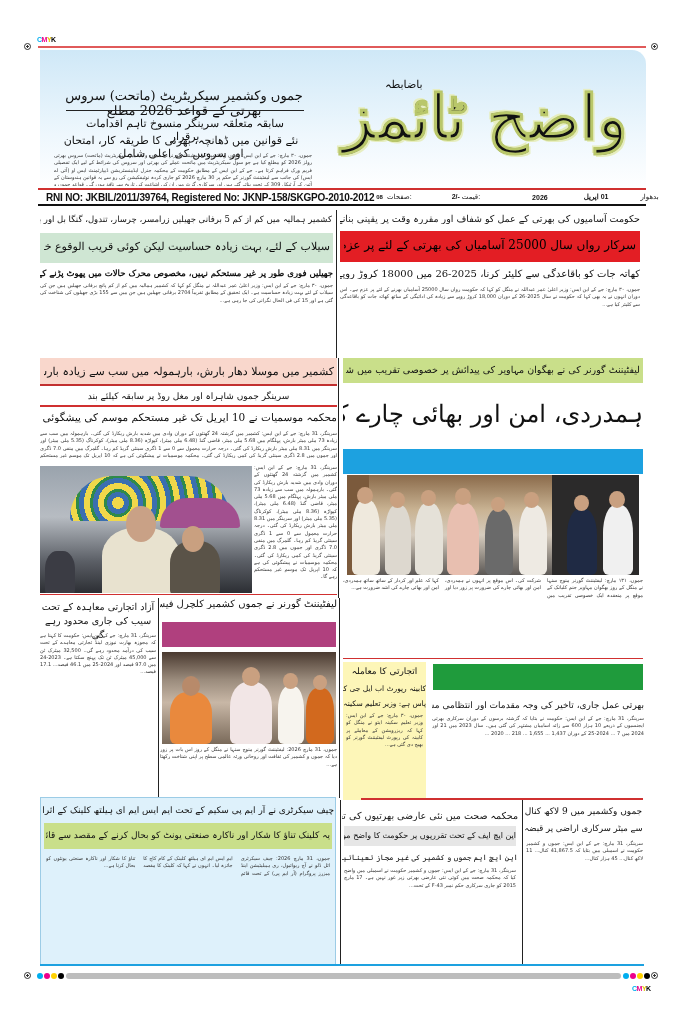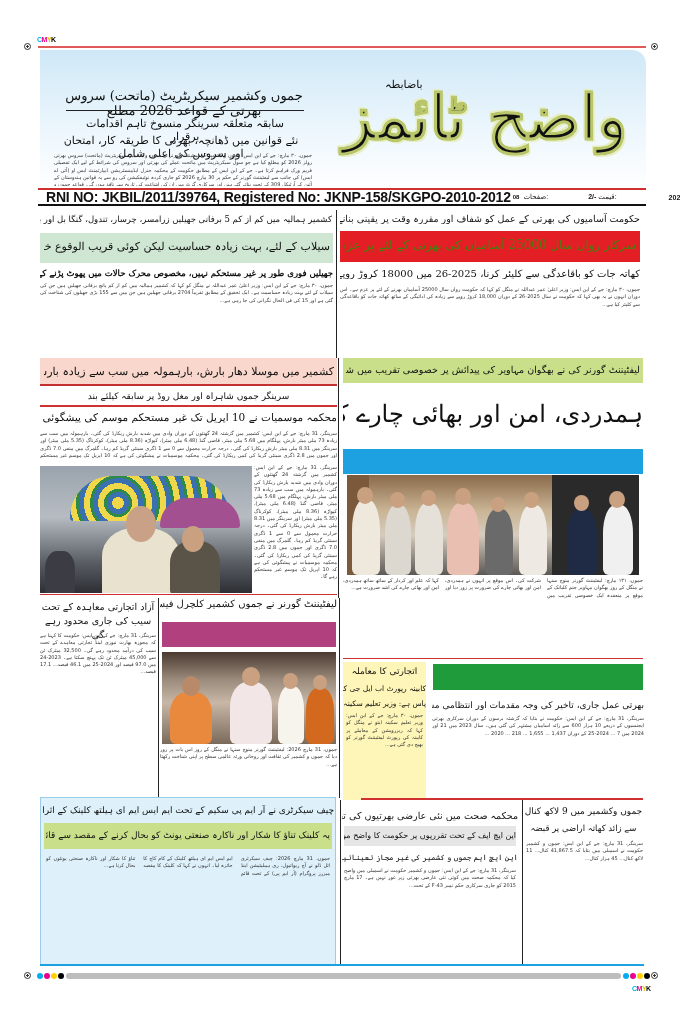--- a/index.html
+++ b/index.html
@@ -13,21 +13,21 @@
   .mast-rule { left: 38px; top: 188px; width: 608px; height: 2px; background: #d03030; }
   .lead-title { left: 64px; top: 88px; width: 240px; font-size: 13px; font-family: "DejaVu Serif", serif; text-align: center; direction: rtl; }
   .lead-line { left: 66px; top: 110px; width: 238px; height: 1px; background: #222; }
   .lead-sub1 { left: 80px; top: 117px; width: 210px; font-size: 11px; text-align: center; direction: rtl; font-family: "DejaVu Serif", serif; }
   .lead-sub2 { left: 56px; top: 134px; width: 250px; font-size: 11px; text-align: center; direction: rtl; font-family: "DejaVu Serif", serif; }
   .body-text { font-size: 5px; line-height: 7.3px; color: #333; direction: rtl; text-align: justify; overflow: hidden; font-family: "DejaVu Sans", sans-serif; }
   .logo { left: 340px; top: 52px; width: 290px; height: 130px; display: flex; align-items: center; justify-content: center; }
   .logo-text { font-family: "DejaVu Serif", serif; font-size: 62px; font-weight: bold; color: #111; direction: rtl; -webkit-text-stroke: 1px #b9c76a; text-shadow: 0 0 0 #fff, 2px 2px 0 #e7eec0, -2px -2px 0 #e7eec0; letter-spacing: -2px; }
   .logo-city { left: 385px; top: 78px; font-size: 11px; font-family: "DejaVu Serif", serif; direction: rtl; }
   .infobar { left: 38px; top: 190px; width: 608px; height: 16px; border-bottom: 2px solid #111; display: flex; align-items: center; font-size: 7.5px; font-family: "Liberation Sans", sans-serif; }
-  .infobar .rni { font-weight: bold; font-size: 14px; white-space: nowrap; letter-spacing: -0.2px; }
+  .infobar .rni { font-weight: bold; font-size: 10px; white-space: nowrap; letter-spacing: -0.2px; }
   .infobar .meta { font-size: 7px; font-weight: bold; white-space: nowrap; }
   .hl { font-family: "DejaVu Serif", serif; direction: rtl; text-align: center; white-space: nowrap; overflow: hidden; }
   .vline { width: 1px; background: #222; }
   .redrule { height: 2px; background: #d03030; }
   .photo { overflow: hidden; }
   .rain-photo { background: linear-gradient(180deg, #9aa3ad 0%, #b7bcc2 40%, #5b5f66 75%, #2c2e33 100%); }
   .event-photo { background: linear-gradient(180deg, #8a6a4a 0%, #c9b393 35%, #d6ccbe 60%, #5c5855 100%); }
   .fest-photo { background: linear-gradient(180deg, #4a3a30 0%, #9a8b7c 30%, #c8b7a6 55%, #7a6a5a 100%); }
   .person { position: absolute; border-radius: 40% 40% 6px 6px; }
   .head { position: absolute; border-radius: 50%; background: #c9a080; }
@@ -71,21 +71,21 @@
 <div class="abs vline" style="left:336px;top:210px;height:148px;"></div>
 <div class="abs hl" style="left:40px;top:214px;width:292px;font-size:8.5px;">کشمیر ہمالیہ میں کم از کم 5 برفانی جھیلیں زرامسر، چرسار، تندول، گنگا بل اور بھاگسر کی نشاندہی: وزیر اعلیٰ</div>
 <div class="abs hl" style="left:340px;top:213px;width:300px;font-size:9.5px;">حکومت آسامیوں کی بھرتی کے عمل کو شفاف اور مقررہ وقت پر یقینی بنانے کے لئے کوشاں: وزیر اعلیٰ</div>
 
 <div class="abs" style="left:40px;top:233px;width:293px;height:30px;background:#cfe6d3;"></div>
 <div class="abs hl" style="left:44px;top:240px;width:286px;font-size:11px;">سیلاب کے لئے، بہت زیادہ حساسیت لیکن کوئی قریب الوقوع خطرہ نہیں</div>
 <div class="abs hl" style="left:40px;top:268px;width:293px;font-size:8.5px;font-weight:bold;">جھیلیں فوری طور پر غیر مستحکم نہیں، مخصوص محرک حالات میں پھوٹ پڑنے کے زیادہ امکانات: عمر عبداللہ</div>
 <div class="abs body-text" style="left:40px;top:282px;width:293px;height:72px;">جموں، ۳۰ مارچ: جے کے این ایس: وزیر اعلیٰ عمر عبداللہ نے منگل کو کہا کہ کشمیر ہمالیہ میں کم از کم پانچ برفانی جھیلیں ہیں جن کی سیلاب کے لئے بہت زیادہ حساسیت ہے۔ ایک تحقیق کے مطابق تقریباً 2704 برفانی جھیلیں ہیں جن میں سے 155 بڑی جھیلوں کی شناخت کی گئی ہے اور 15 کی فی الحال نگرانی کی جا رہی ہے...</div>
 
 <div class="abs" style="left:340px;top:231px;width:300px;height:31px;background:#e31e24;"></div>
-<div class="abs hl" style="left:344px;top:238px;width:292px;font-size:12px;color:#4d7c0f;">سرکار رواں سال 25000 آسامیاں کی بھرتی کے لئے پر عزم</div>
+<div class="abs hl" style="left:344px;top:238px;width:292px;font-size:12px;color:#000000;">سرکار رواں سال 25000 آسامیاں کی بھرتی کے لئے پر عزم</div>
 <div class="abs hl" style="left:340px;top:268px;width:300px;font-size:10px;">کھاتہ جات کو باقاعدگی سے کلیئر کرنا، 2025-26 میں 18000 کروڑ روپے سے زیادہ کی ادائیگی</div>
 <div class="abs body-text" style="left:340px;top:286px;width:300px;height:68px;">جموں، ۳۰ مارچ: جے کے این ایس: وزیر اعلیٰ عمر عبداللہ نے منگل کو کہا کہ حکومت رواں سال 25000 آسامیاں بھرنے کے لئے پر عزم ہے۔ اس دوران انہوں نے یہ بھی کہا کہ حکومت نے سال 2025-26 کے دوران 18,000 کروڑ روپے سے زیادہ کی ادائیگی کے ساتھ کھاتہ جات کو باقاعدگی سے کلیئر کیا ہے...</div>
 
 <div class="abs" style="left:40px;top:358px;width:297px;height:28px;background:#f9d7cc;border-bottom:2px solid #c23030;"></div>
 <div class="abs hl" style="left:44px;top:365px;width:290px;font-size:11px;">کشمیر میں موسلا دھار بارش، بارہمولہ میں سب سے زیادہ بارش ریکارڈ</div>
 <div class="abs hl" style="left:40px;top:391px;width:297px;font-size:9px;">سرینگر جموں شاہراہ اور مغل روڈ پر سابقہ کیلئے بند</div>
 <div class="abs redrule" style="left:40px;top:405px;width:297px;"></div>
 <div class="abs hl" style="left:40px;top:411px;width:297px;font-size:10.5px;">محکمہ موسمیات نے 10 اپریل تک غیر مستحکم موسم کی پیشگوئی کردی</div>
 <div class="abs body-text" style="left:40px;top:430px;width:297px;height:28px;">سرینگر، 31 مارچ: جے کے این ایس: کشمیر میں گزشتہ 24 گھنٹوں کے دوران وادی میں شدید بارش ریکارڈ کی گئی۔ بارہمولہ میں سب سے زیادہ 73 ملی میٹر بارش، پہلگام میں 5.68 ملی میٹر، قاضی گنڈ (6.48 ملی میٹر)، کپواڑہ (8.36 ملی میٹر)، کوکرناگ (5.35 ملی میٹر) اور سرینگر میں 8.31 ملی میٹر بارش ریکارڈ کی گئی۔ درجہ حرارت معمول سے 0 سے 1 ڈگری سینٹی گریڈ کم رہا۔ گلمرگ میں منفی 7.0 ڈگری اور جموں میں 2.8 ڈگری سینٹی گریڈ کی کمی ریکارڈ کی گئی۔ محکمہ موسمیات نے پیشگوئی کی ہے کہ 10 اپریل تک موسم غیر مستحکم رہے گا۔</div>
 
@@ -167,21 +167,21 @@
 
 <div class="abs vline" style="left:340px;top:800px;height:164px;"></div>
 <div class="abs hl" style="left:342px;top:810px;width:176px;font-size:9.5px;">محکمہ صحت میں نئی عارضی بھرتیوں کی تجویز نہیں</div>
 <div class="abs" style="left:344px;top:826px;width:172px;height:20px;background:#e6e6e6;"></div>
 <div class="abs hl" style="left:344px;top:831px;width:172px;font-size:8px;">این ایچ ایف کے تحت تقرریوں پر حکومت کا واضح موقف</div>
 <div class="abs hl" style="left:342px;top:853px;width:176px;font-size:7.5px;">این ایچ ایم جموں و کشمیر کی غیر مجاز تعیناتیوں کے خلاف سخت ہدایات</div>
 <div class="abs body-text" style="left:344px;top:867px;width:172px;height:94px;">سرینگر، 31 مارچ: جے کے این ایس: جموں و کشمیر حکومت نے اسمبلی میں واضح کیا کہ محکمہ صحت میں کوئی نئی عارضی بھرتی زیر غور نہیں ہے۔ 17 مارچ 2015 کو جاری سرکاری حکم نمبر 43-F کے تحت...</div>
 
 <div class="abs vline" style="left:522px;top:800px;height:164px;"></div>
 <div class="abs hl" style="left:524px;top:806px;width:119px;font-size:9px;">جموں وکشمیر میں 9 لاکھ کنال</div>
-<div class="abs hl" style="left:524px;top:823px;width:119px;font-size:8.5px;">سے زائد کھاتہ اراضی پر قبضہ</div>
+<div class="abs hl" style="left:524px;top:823px;width:119px;font-size:8.5px;">سے میٹر سرکاری اراضی پر قبضہ</div>
 <div class="abs body-text" style="left:526px;top:840px;width:117px;height:122px;">سرینگر، 31 مارچ: جے کے این ایس: جموں و کشمیر حکومت نے اسمبلی میں بتایا کہ 41,867.5 کنال... 11 لاکھ کنال... 45 ہزار کنال...</div>
 
 <div class="abs" style="left:40px;top:964px;width:604px;height:2px;background:#1da1e0;"></div>
 
 <div class="abs reg-mark" style="left:24px;top:972px;"></div>
 <div class="abs reg-mark" style="left:651px;top:972px;"></div>
 <div class="abs" style="left:37px;top:973px;display:flex;gap:1px;">
   <span class="dot" style="background:#00aeef;"></span>
     <span class="dot" style="background:#ec008c;"></span>
     <span class="dot" style="background:#ffd200;"></span>

